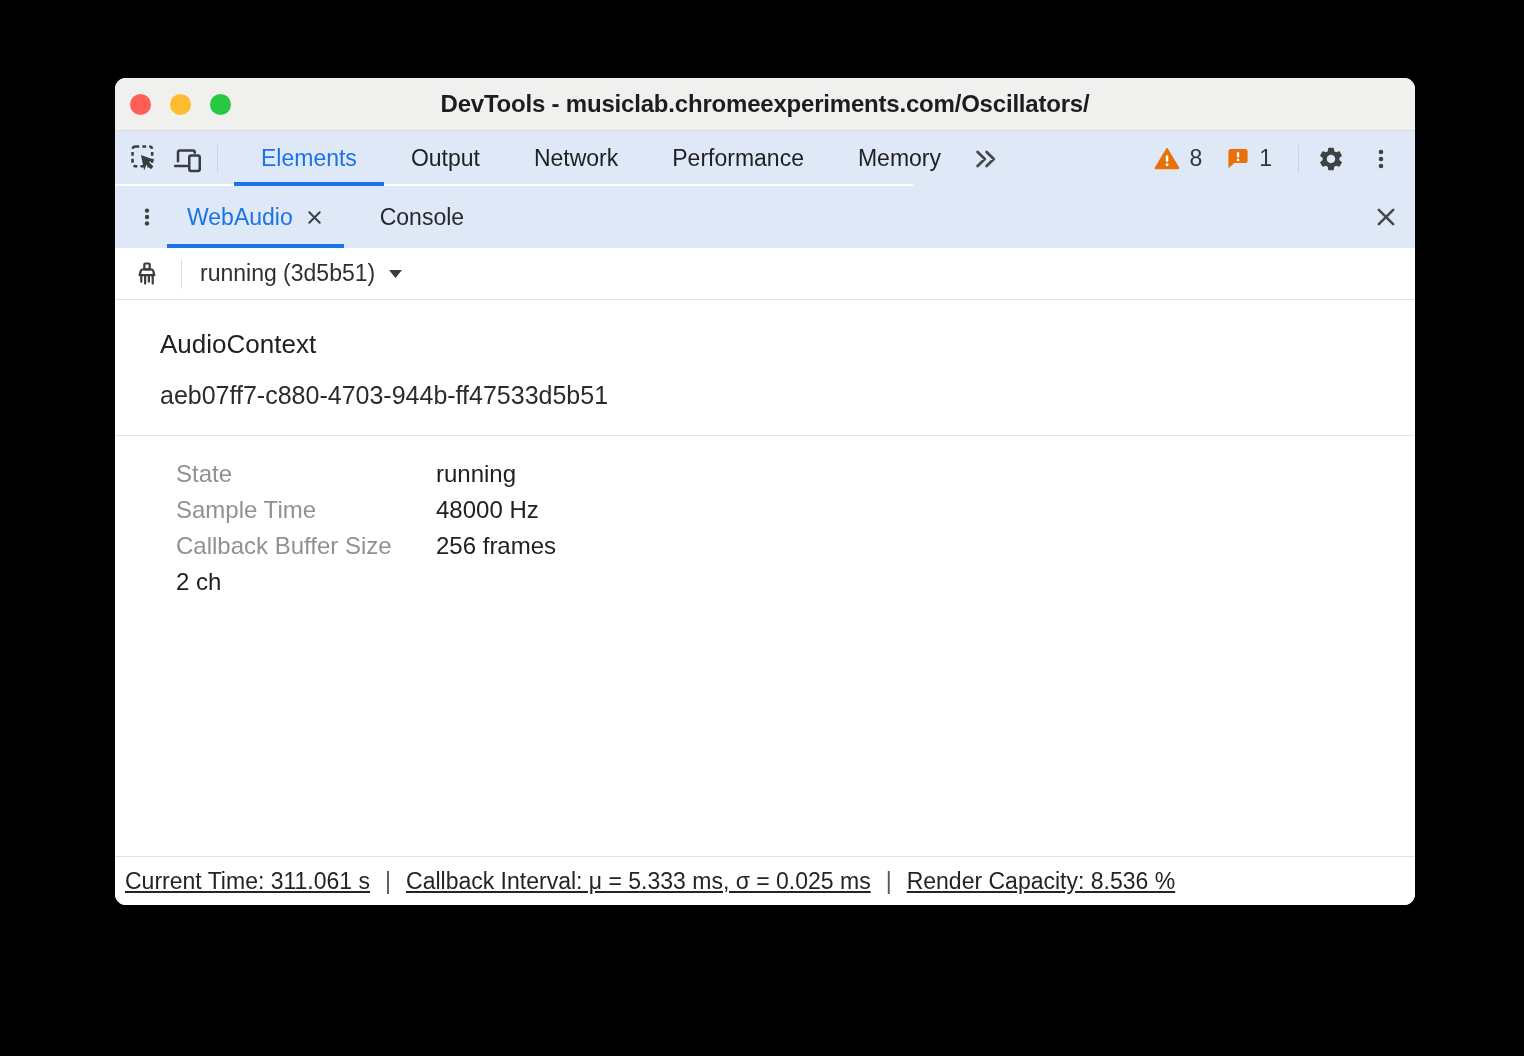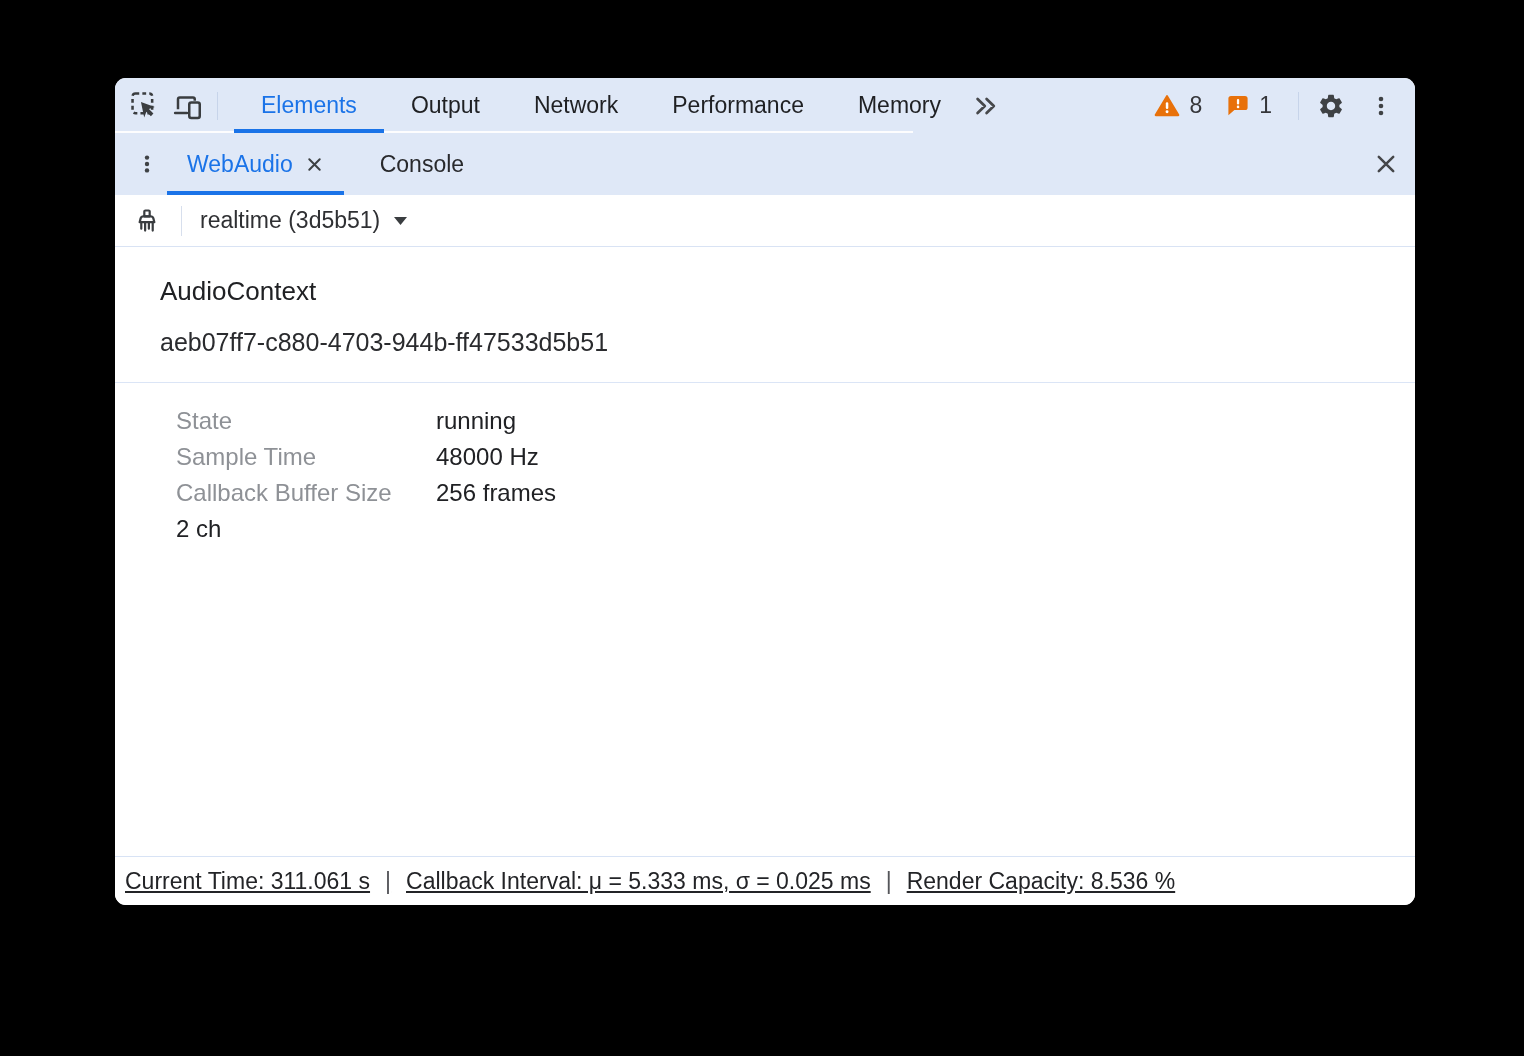--- a/index.html
+++ b/index.html
@@ -76,20 +76,28 @@
                 white-space:nowrap;text-decoration:underline; }
   .status-sep { margin:0 15px; color:#55565a; }
 
   svg { display:block; }
 </style>
 </head>
 <body>
 
 <div class="window">
 
+  <div class="titlebar">
+    <div class="traffic">
+      <span class="tl red"></span>
+      <span class="tl yellow"></span>
+      <span class="tl green"></span>
+    </div>
+    <div class="title">DevTools - musiclab.chromeexperiments.com/Oscillators/</div>
+  </div>
 
   <div class="main-toolbar">
     <button class="icon-btn">
       <svg width="30" height="30" viewBox="0 0 26 26">
         <rect x="2.2" y="2.2" width="17" height="17" rx="2.5" fill="none" stroke="#3a3d40" stroke-width="2.2" stroke-dasharray="3.3 2.7"></rect>
         <path d="M9.5 9.5 L21.5 13.8 L16.4 15.7 L20.3 19.6 L18.1 21.8 L14.2 17.9 L12.3 23 Z" fill="#3a3d40"></path>
       </svg>
     </button>
     <button class="icon-btn" style="margin-left:10px;">
       <svg width="30" height="30" viewBox="0 0 24 24">
@@ -177,21 +185,21 @@
   <div class="panel-toolbar">
     <button class="icon-btn">
       <svg width="28" height="28" viewBox="0 0 24 24" fill="none" stroke="#3a3d40" stroke-width="1.9" stroke-linecap="round" stroke-linejoin="round">
         <path d="M10.6 3 h2.8 a0.9 0.9 0 0 1 0.9 0.9 V8 h-4.6 V3.9 a0.9 0.9 0 0 1 0.9 -0.9 z"></path>
         <path d="M8.6 8 h6.8 a2.1 2.1 0 0 1 2 1.55 l0.9 3.45 h-12.6 l0.9 -3.45 a2.1 2.1 0 0 1 2 -1.55 z"></path>
         <path d="M7.1 13 v5.6 M10.4 13 v7.2 M13.6 13 v5.6 M16.9 13 v7.2"></path>
       </svg>
     </button>
     <div class="vdiv"></div>
     <div class="context-select">
-      <span>realtime (3d5b51)</span>
+      <span>running (3d5b51)</span>
       <svg width="13" height="8" viewBox="0 0 13 8">
         <path d="M0 0 H13 L6.5 8 Z" fill="#3a3d40"></path>
       </svg>
     </div>
   </div>
 
   <div class="content">
     <div class="heading">AudioContext</div>
     <div class="context-id">aeb07ff7-c880-4703-944b-ff47533d5b51</div>
     <div class="content-divider"></div>

